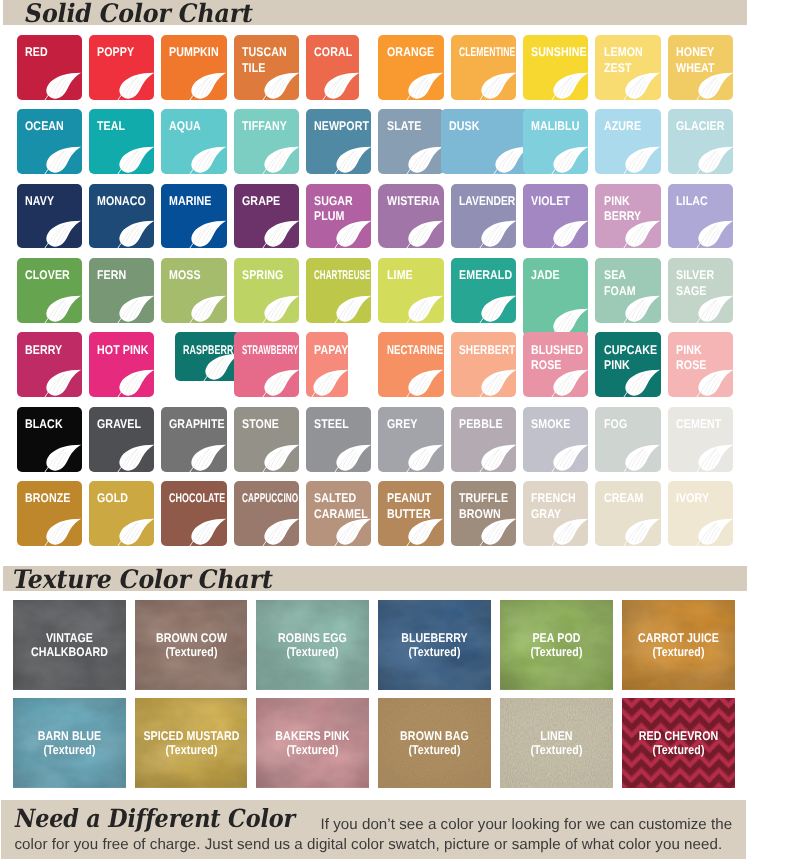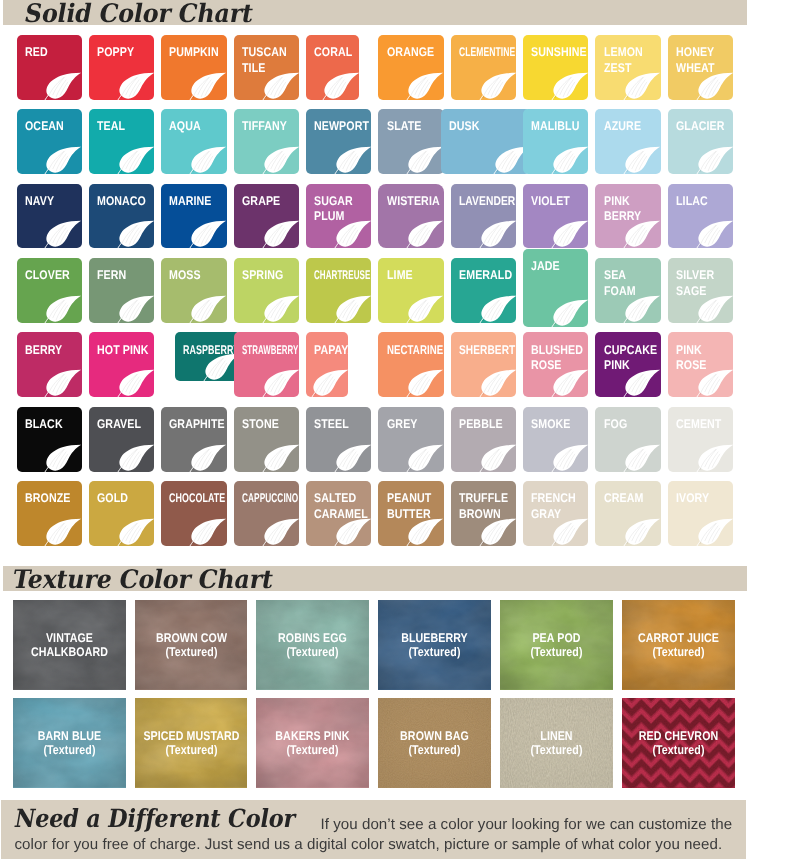--- a/index.html
+++ b/index.html
@@ -706,21 +706,21 @@
    C1.3 17.1 1.7 21.2 4.8 24.0 C7.8 26.7 12.2 27.1 15.9 25.0
    C19.0 23.2 21.5 19.8 23.6 15.3 C26.5 9.1 31.2 3.8 36.5 0.8 Z"></path>
  <g fill="none" stroke="#000000" stroke-opacity="0.11" stroke-width="0.6" stroke-linecap="round">
    <path d="M3.9 25.4 C5.4 20.0 10.6 12.4 19.2 5.4"></path>
    <path d="M8.6 22.4 C11.1 16.8 15.0 10.6 20.2 5.0"></path>
    <path d="M11.9 24.3 C14.0 19.0 17.4 13.2 21.6 7.8"></path>
    <path d="M15.8 23.0 C17.8 18.8 20.3 14.4 23.3 10.0"></path>
  </g>
 </svg>
       </div>
-      <div class="swatch" style="left: 523.05px; top: 249px; width: 65.4px; height: 78px; background: rgb(108, 196, 162);">
+      <div class="swatch" style="left: 523.05px; top: 258px; width: 65.4px; height: 78px; background: rgb(108, 196, 162);">
         <div class="sw-label" style="transform: scaleX(0.845); width: 36px; white-space: nowrap;">JADE</div>
         <svg class="leaf" viewBox="0 0 37 28">
  <path fill="none" stroke="#ffffff" stroke-width="0.9" stroke-linecap="round" d="M0.9 27.4 C2.6 24.6 5.2 21.2 8.5 17.8"></path>
  <path fill="#ffffff" d="M36.5 0.8
    C29.8 0.8 23.6 1.6 18.8 3.0 C11.9 5.0 6.6 8.6 4.0 12.8
    C1.3 17.1 1.7 21.2 4.8 24.0 C7.8 26.7 12.2 27.1 15.9 25.0
    C19.0 23.2 21.5 19.8 23.6 15.3 C26.5 9.1 31.2 3.8 36.5 0.8 Z"></path>
  <g fill="none" stroke="#000000" stroke-opacity="0.11" stroke-width="0.6" stroke-linecap="round">
    <path d="M3.9 25.4 C5.4 20.0 10.6 12.4 19.2 5.4"></path>
    <path d="M8.6 22.4 C11.1 16.8 15.0 10.6 20.2 5.0"></path>
@@ -891,21 +891,21 @@
    C1.3 17.1 1.7 21.2 4.8 24.0 C7.8 26.7 12.2 27.1 15.9 25.0
    C19.0 23.2 21.5 19.8 23.6 15.3 C26.5 9.1 31.2 3.8 36.5 0.8 Z"></path>
  <g fill="none" stroke="#000000" stroke-opacity="0.11" stroke-width="0.6" stroke-linecap="round">
    <path d="M3.9 25.4 C5.4 20.0 10.6 12.4 19.2 5.4"></path>
    <path d="M8.6 22.4 C11.1 16.8 15.0 10.6 20.2 5.0"></path>
    <path d="M11.9 24.3 C14.0 19.0 17.4 13.2 21.6 7.8"></path>
    <path d="M15.8 23.0 C17.8 18.8 20.3 14.4 23.3 10.0"></path>
  </g>
 </svg>
       </div>
-      <div class="swatch" style="left: 595.4px; top: 332.4px; width: 65.4px; height: 64.8px; background: #701a75;">
+      <div class="swatch" style="left: 595.4px; top: 332.4px; width: 65.4px; height: 64.8px; background: #0f766e;">
         <div class="sw-label" style="transform: scaleX(0.845); width: 64.9844px; white-space: nowrap;">
           <span class="sw-word">CUPCAKE</span>
           <span class="sw-word">PINK</span>
         </div>
         <svg class="leaf" viewBox="0 0 37 28">
  <path fill="none" stroke="#ffffff" stroke-width="0.9" stroke-linecap="round" d="M0.9 27.4 C2.6 24.6 5.2 21.2 8.5 17.8"></path>
  <path fill="#ffffff" d="M36.5 0.8
    C29.8 0.8 23.6 1.6 18.8 3.0 C11.9 5.0 6.6 8.6 4.0 12.8
    C1.3 17.1 1.7 21.2 4.8 24.0 C7.8 26.7 12.2 27.1 15.9 25.0
    C19.0 23.2 21.5 19.8 23.6 15.3 C26.5 9.1 31.2 3.8 36.5 0.8 Z"></path>

